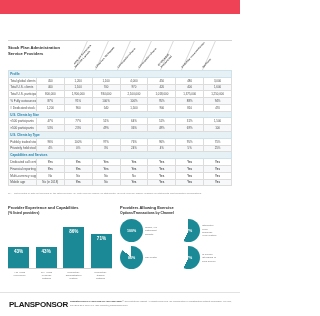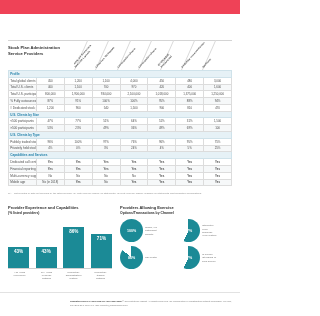--- a/index.html
+++ b/index.html
@@ -405,18 +405,19 @@
         <div class="pieitem">
           <div class="pie" style="background: conic-gradient(rgb(27, 138, 150) 0deg, rgb(27, 138, 150) 205.2deg, rgb(255, 255, 255) 205.2deg, rgb(255, 255, 255) 360deg);">
             <div class="pct">57%</div>
           </div>
           <div class="pielabel">In person<br>(at branch or<br>local broker)</div>
         </div>
       </div>
   </div>
 
   <div class="footer"></div>
+  <div class="logo">PLANSPONSOR</div>
   <div class="reprint">
     <b>Reprinted from PLANSPONSOR April-May 2018</b>
     <span>© 2018 Strategic Insight. All Rights Reserved. No reproduction or redistribution without permission. For info, call (212) 217-6700 or e-mail reprints@plansponsor.com.</span>
   </div>
 
 </div>
 
 </body></html>

